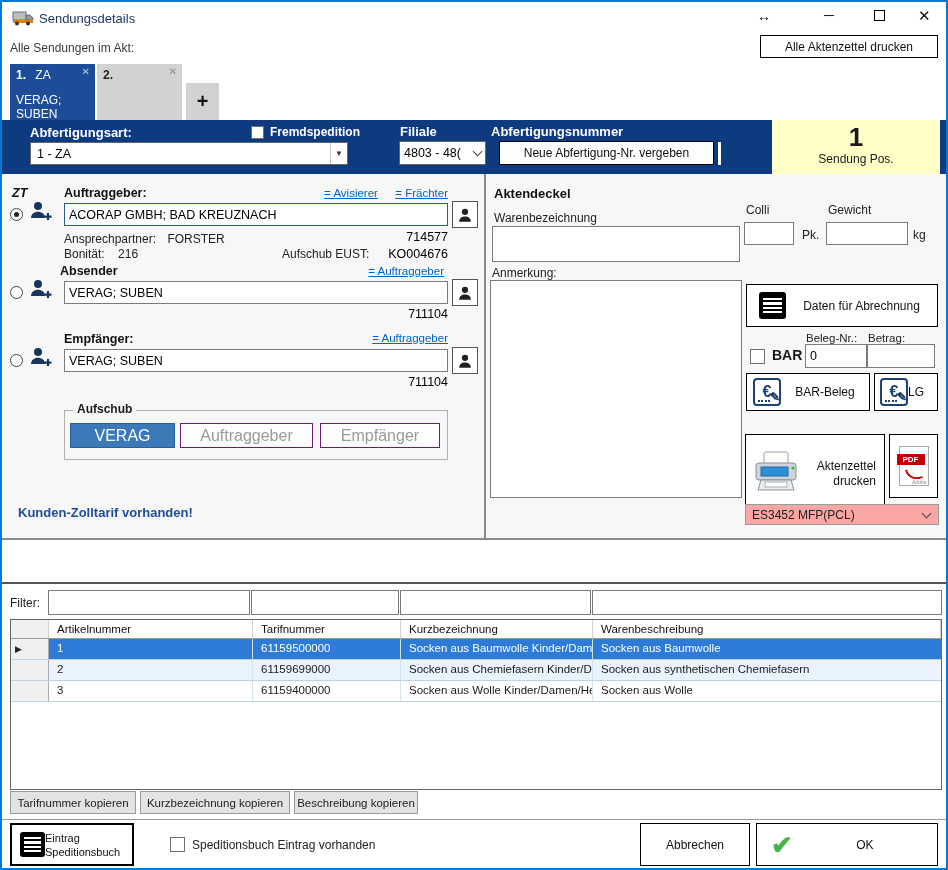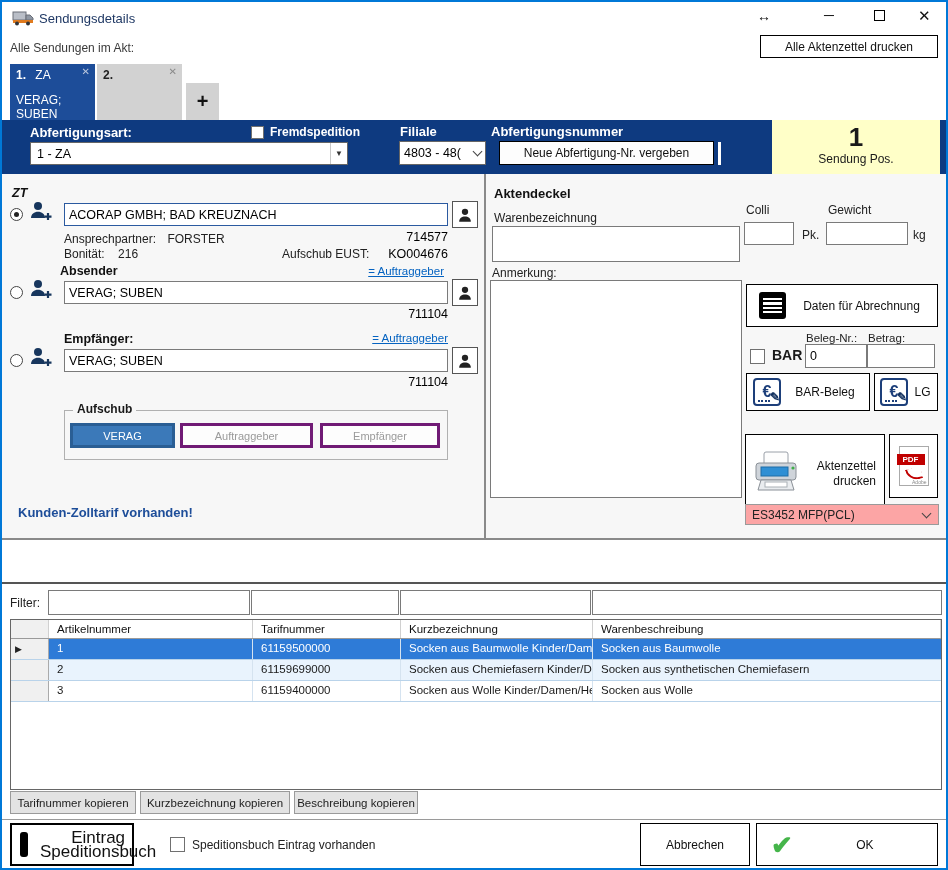--- a/index.html
+++ b/index.html
@@ -35,21 +35,21 @@
   .radio { width:13px; height:13px; border:1px solid #444; border-radius:50%; background:#fff; }
   .radio.sel::after { content:''; display:block; width:5px; height:5px; border-radius:50%; background:#222; margin:3px auto; }
   .blabel { font-weight:bold; font-size:12.5px; color:#111; }
   .link { color:#0563c1; text-decoration:underline; font-size:11.5px; cursor:pointer; }
   .input { background:#fff; border:1px solid #7a7a7a; font-size:12.5px; padding:0 4px; font-family:"Liberation Sans",sans-serif; color:#000; }
   .input.focus { border:1px solid #2b5aa0; }
   .pbtn { background:#fff; border:1px solid #555; display:flex; align-items:center; justify-content:center; }
   .num { text-align:right; font-size:12.5px; color:#000; }
   .fieldset { border:1px solid #b0b0b0; }
   .legend { position:absolute; top:-9px; left:8px; background:#f7f7f7; padding:0 4px; font-weight:bold; font-size:12px; }
-  .aufbtn { border:3px solid #701a75; background:#fdfdfd; color:#9a9a9a; display:flex; align-items:center; justify-content:center; font-size:11px; }
+  .aufbtn { border:1px solid #701a75; background:#fdfdfd; color:#9a9a9a; display:flex; align-items:center; justify-content:center; font-size:16px; }
   .aufbtn.active { background:#3b79b9; color:#fff; border-color:#2a5e94; }
   .notice { color:#1d4d99; font-weight:bold; font-size:13px; }
 
   .listicon { background:#000; border-radius:3px; display:flex; flex-direction:column; justify-content:center; gap:2px; padding:4px; }
   .listicon i { display:block; height:2.4px; background:#fff; }
   .eurodoc { border:2.5px solid #1d3f7a; border-radius:4px; background:#fff; position:relative; color:#1d3f7a; font-weight:bold; display:flex; align-items:center; justify-content:center; }
   .eurodoc .pen { position:absolute; right:-1px; bottom:0px; font-size:12px; color:#12305e; }
   .eurodoc .dash { position:absolute; left:3px; bottom:2px; width:12px; border-top:2px dotted #1d3f7a; }
 
   .pdficon { background:#fff; border:1px solid #aaa; position:relative; }
@@ -136,20 +136,27 @@
   <div class="abs blabel" style="left:10px;top:184px;font-style:italic;">ZT</div>
 
   <span class="abs radio sel" style="left:8px;top:206px;"></span>
   <span class="abs" style="left:26px;top:197px;">
     <svg width="24" height="24" viewBox="0 0 24 24">
         <circle cx="10" cy="7" r="4" fill="#17365d"></circle>
         <path d="M3 19c0-4 3.2-6.3 7-6.3s7 2.3 7 6.3z" fill="#17365d"></path>
         <path d="M16.5 16.5h2.4v-2.4h2.2v2.4h2.4v2.2h-2.4v2.4h-2.2v-2.4h-2.4z" fill="#17365d"></path>
       </svg>
   </span>
+  <div class="abs" style="left:62px;top:184px;width:384px;display:flex;justify-content:space-between;">
+    <span class="blabel">Auftraggeber:</span>
+    <span>
+      <span class="link">= Avisierer</span>
+      <span class="link" style="margin-left:14px;">= Frächter</span>
+    </span>
+  </div>
   <input class="abs input focus" style="left: 62px; top: 201px; width: 384px; height: 23px;" value="ACORAP GMBH; BAD KREUZNACH">
   <div class="abs pbtn" style="left:450px;top:199px;width:26px;height:27px;">
     <svg width="18" height="18" viewBox="0 0 20 20">
         <circle cx="10" cy="6.5" r="3.5" fill="#222"></circle>
         <path d="M3.5 17.5c0-3.7 3-5.7 6.5-5.7s6.5 2 6.5 5.7z" fill="#222"></path>
       </svg>
   </div>
   <div class="abs num" style="left:330px;top:228px;width:116px;">714577</div>
   <div class="abs" style="left:62px;top:230px;color:#222;">
     <span>Ansprechpartner:</span>
@@ -243,21 +250,21 @@
   <span class="abs" style="left:770px;top:345px;font-weight:bold;font-size:14px;">BAR</span>
   <input class="abs input" style="left: 803px; top: 342px; width: 62px; height: 24px;" value="0">
   <input class="abs input" style="left: 865px; top: 342px; width: 68px; height: 24px;">
 
   <div class="abs btn" style="left:744px;top:371px;width:124px;height:38px;justify-content:flex-start;padding-left:6px;">
     <span class="eurodoc" style="width:28px;height:28px;font-size:16px;">€<span class="pen">✎</span><span class="dash"></span></span>
     <span style="flex:1;text-align:center;">BAR-Beleg</span>
   </div>
   <div class="abs btn" style="left:872px;top:371px;width:64px;height:38px;justify-content:flex-start;padding-left:5px;">
     <span class="eurodoc" style="width:28px;height:28px;font-size:16px;">€<span class="pen">✎</span><span class="dash"></span></span>
-    <span style="flex:1;text-align:center;">LG</span>
+    <span style="flex:1;text-align:left;">LG</span>
   </div>
 
   <div class="abs btn" style="left:743px;top:432px;width:140px;height:80px;justify-content:flex-start;padding-left:6px;">
     <span>
       <svg width="48" height="46" viewBox="0 0 48 46">
         <rect x="12" y="2" width="24" height="14" rx="2" fill="#fdfdfd" stroke="#9aa0a8"></rect>
         <rect x="4" y="13" width="40" height="17" rx="3" fill="#cfd4da" stroke="#8a9097"></rect>
         <rect x="9" y="17" width="27" height="9" fill="#2f8fd4" stroke="#1f6ca6"></rect>
         <circle cx="41" cy="18" r="1.6" fill="#3fae49"></circle>
         <path d="M9 30h30l3 10H6z" fill="#e9ecef" stroke="#8a9097"></path>
@@ -325,21 +332,21 @@
   <div class="abs graybtn" style="left:292px;top:789px;width:124px;height:23px;">Beschreibung kopieren</div>
 
   <div class="abs" style="left:0;top:817px;width:944px;height:1px;background:#9a9a9a;"></div>
   <div class="abs btn" style="left:8px;top:821px;width:124px;height:43px;border-width:2px;justify-content:flex-start;padding-left:8px;">
     <span class="listicon" style="width:25px;height:25px;">
         <i></i>
         <i></i>
         <i></i>
         <i></i>
       </span>
-    <span style="flex:1;text-align:center;font-size:17px;line-height:14px;padding-left:12px;">
+    <span style="flex:1;text-align:left;font-size:11px;line-height:14px;">
       <span>Eintrag</span><br>
       <span>Speditionsbuch</span>
     </span>
   </div>
   <span class="abs cb" style="left:168px;top:835px;width:15px;height:15px;"></span>
   <span class="abs" style="left:190px;top:836px;color:#222;">Speditionsbuch Eintrag vorhanden</span>
 
   <div class="abs btn" style="left:638px;top:821px;width:110px;height:43px;">Abbrechen</div>
   <div class="abs btn" style="left:754px;top:821px;width:182px;height:43px;justify-content:flex-start;padding-left:14px;">
     <span class="check">✔</span>

